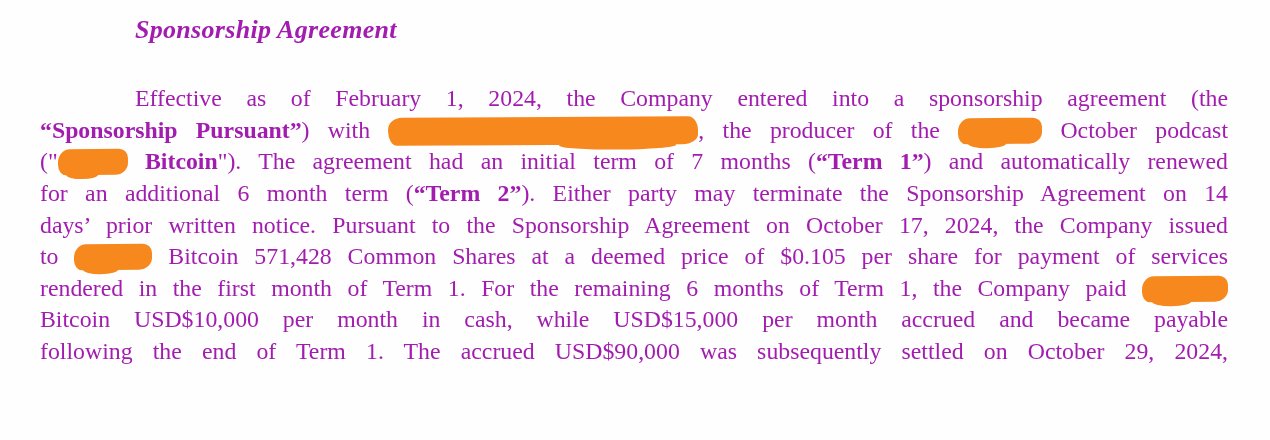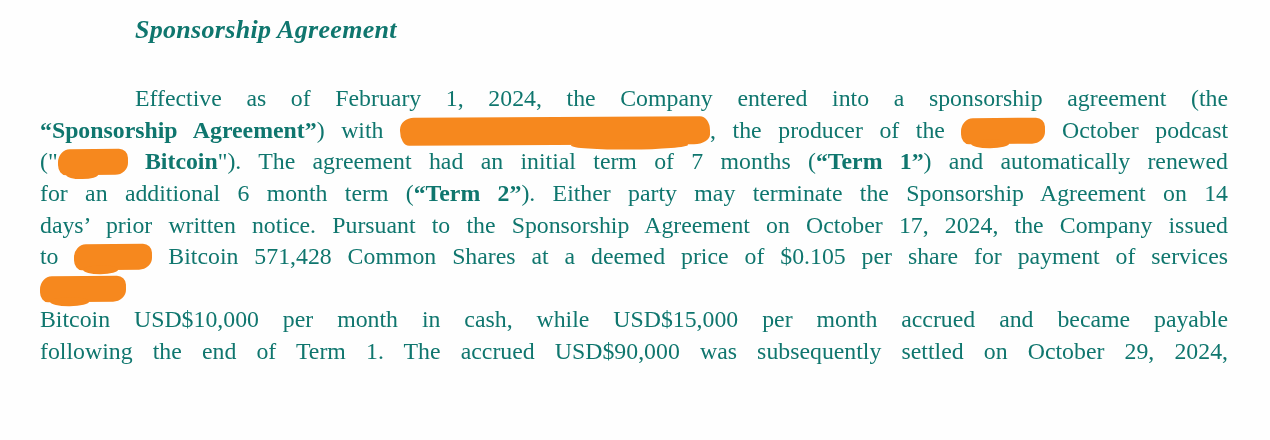--- a/index.html
+++ b/index.html
@@ -6,21 +6,21 @@
   html, body { margin: 0; padding: 0; }
   body {
     width: 1270px; height: 440px;
     background: #fefefe;
     overflow: hidden;
     font-family: "Liberation Serif", "DejaVu Serif", serif;
   }
   .page {
     width: 1270px; height: 386px;
     padding: 14px 42px 18px 40px;
-    color: #0f766e;
+    color: #a21caf;
     background: #fefefe;
   }
   .section-title {
     margin: 0 0 0 95px;
     font-size: 26px;
     font-weight: bold;
     font-style: italic;
     letter-spacing: 0.3px;
     line-height: 1.2;
   }
@@ -71,22 +71,22 @@
     border-radius: 30% 40% 60% 50%;
   }
 </style>
 </head>
 <body>
 
 <div class="page">
   <h1 class="section-title">Sponsorship Agreement</h1>
   <div class="para" id="para">
       <div class="line indent"><span>Effective as of February 1, 2024, the Company entered into a sponsorship agreement (the</span></div>
-      <div class="line"><b>“Sponsorship Agreement”</b><span>) with </span><span class="redact wide" style="width: 310px; background: rgb(246, 136, 30);"></span><span>, the producer of the </span><span class="redact" style="width: 84px; background: rgb(246, 136, 30);"></span><span> October podcast</span></div>
+      <div class="line"><b>“Sponsorship Pursuant”</b><span>) with </span><span class="redact wide" style="width: 310px; background: rgb(246, 136, 30);"></span><span>, the producer of the </span><span class="redact" style="width: 84px; background: rgb(246, 136, 30);"></span><span> October podcast</span></div>
       <div class="line"><span>("</span><span class="redact" style="width: 70px; background: rgb(246, 136, 30);"></span><span> </span><b>Bitcoin</b><span>"). The agreement had an initial term of 7 months (</span><b>“Term 1”</b><span>) and automatically renewed</span></div>
       <div class="line"><span>for an additional 6 month term (</span><b>“Term 2”</b><span>). Either party may terminate the Sponsorship Agreement on 14</span></div>
       <div class="line"><span>days’ prior written notice. Pursuant to the Sponsorship Agreement on October 17, 2024, the Company issued</span></div>
       <div class="line"><span>to </span><span class="redact" style="width: 78px; background: rgb(246, 136, 30);"></span><span> Bitcoin 571,428 Common Shares at a deemed price of $0.105 per share for payment of services</span></div>
-      <div class="line"><span class="redact" style="width: 86px; background: rgb(246, 136, 30);"></span></div>
+      <div class="line"><span>rendered in the first month of Term 1. For the remaining 6 months of Term 1, the Company paid </span><span class="redact" style="width: 86px; background: rgb(246, 136, 30);"></span></div>
       <div class="line"><span>Bitcoin USD$10,000 per month in cash, while USD$15,000 per month accrued and became payable</span></div>
       <div class="line"><span>following the end of Term 1. The accrued USD$90,000 was subsequently settled on October 29, 2024,</span></div>
     </div>
 </div>
 
 </body></html>

